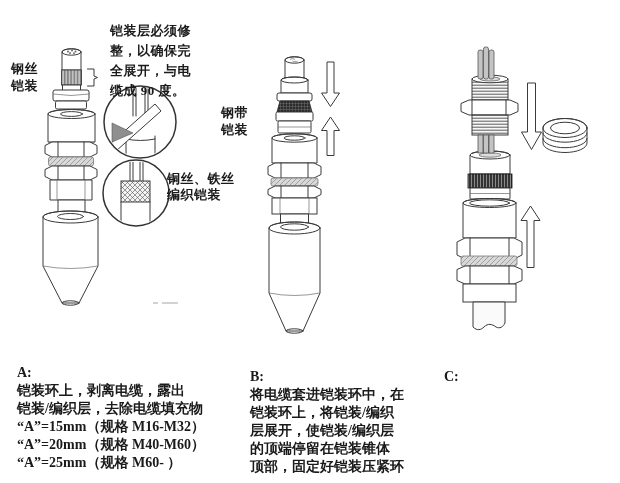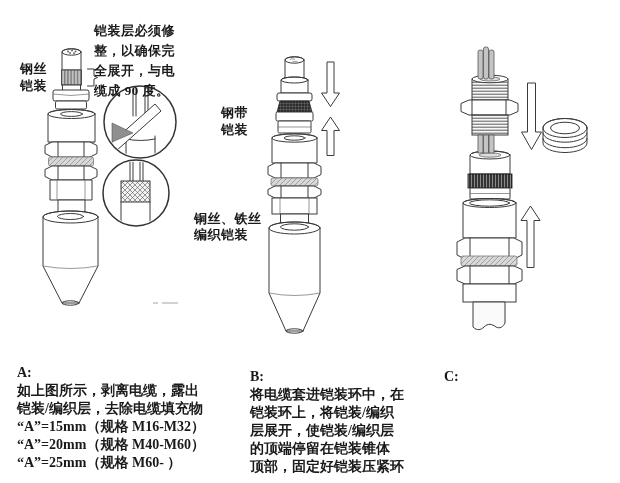--- a/index.html
+++ b/index.html
@@ -12,33 +12,33 @@
   .s  { stroke:#3a3a3a; stroke-width:1; fill:none; stroke-linecap:round; }
   .sf { stroke:#3a3a3a; stroke-width:1; fill:#ffffff; }
   .sf2{ stroke:#333333; stroke-width:1.5; fill:#ffffff; }
   .thin { stroke:#6a6a6a; stroke-width:0.7; fill:none; }
   .wire { fill:#c4c4c4; stroke:#555555; stroke-width:0.8; }
   .lbl {
     position:absolute; font-weight:bold; white-space:pre-line;
     font-size:13px; line-height:17px; letter-spacing:0.5px;
   }
   .note {
-    position:absolute; left:94px; top:21px; width:100px;
+    position:absolute; left:110px; top:21px; width:100px;
     font-weight:bold; font-size:13px; line-height:20px; white-space:pre-line;
     letter-spacing:0.5px;
   }
   .step { position:absolute; font-weight:bold; }
   .step-label { font-size:14px; line-height:18px; }
   .step-body { font-size:14px; line-height:18px; white-space:pre-line; }
   #step-a { left:17px;  top:364px; width:235px; }
   #step-b { left:250px; top:368px; width:180px; }
   #step-c { left:444px; top:368px; width:170px; }
-  #lbl-steel-wire { left:20px;  top:60px;  width:46px; }
+  #lbl-steel-wire { left:11px;  top:60px;  width:46px; }
   #lbl-steel-tape { left:179px; top:104px; width:42px;margin-left:42px; }
-  #lbl-braid      { left:194px; top:171px; width:84px; line-height:16px;margin-top:40px; }
+  #lbl-braid      { left:167px; top:171px; width:84px; line-height:16px; }
 </style>
 </head>
 <body>
 
 <div class="canvas">
 
   <svg class="artwork" width="620" height="483" viewBox="0 0 620 483">
     <defs>
       <pattern id="ribs" width="3.2" height="15" patternUnits="userSpaceOnUse">
         <rect width="3.2" height="15" fill="#c2c2c2"></rect>
@@ -238,21 +238,21 @@
 整，以确保完
 全展开，与电
 缆成 90 度。</div>
   <div class="lbl" id="lbl-steel-tape">钢带
 铠装</div>
   <div class="lbl" id="lbl-braid">铜丝、铁丝
 编织铠装</div>
 
   <div class="step" id="step-a">
     <div class="step-label">A:</div>
-    <div class="step-body">如上图所示，剥离电缆，露出
+    <div class="step-body">铠装环上，剥离电缆，露出
 铠装/编织层，去除电缆填充物
 “A”=15mm（规格 M16-M32）
 “A”=20mm（规格 M40-M60）
 “A”=25mm（规格 M60-      ）</div>
   </div>
   <div class="step" id="step-b">
     <div class="step-label">B:</div>
     <div class="step-body">将电缆套进铠装环中，在
 铠装环上，将铠装/编织
 层展开，使铠装/编织层

